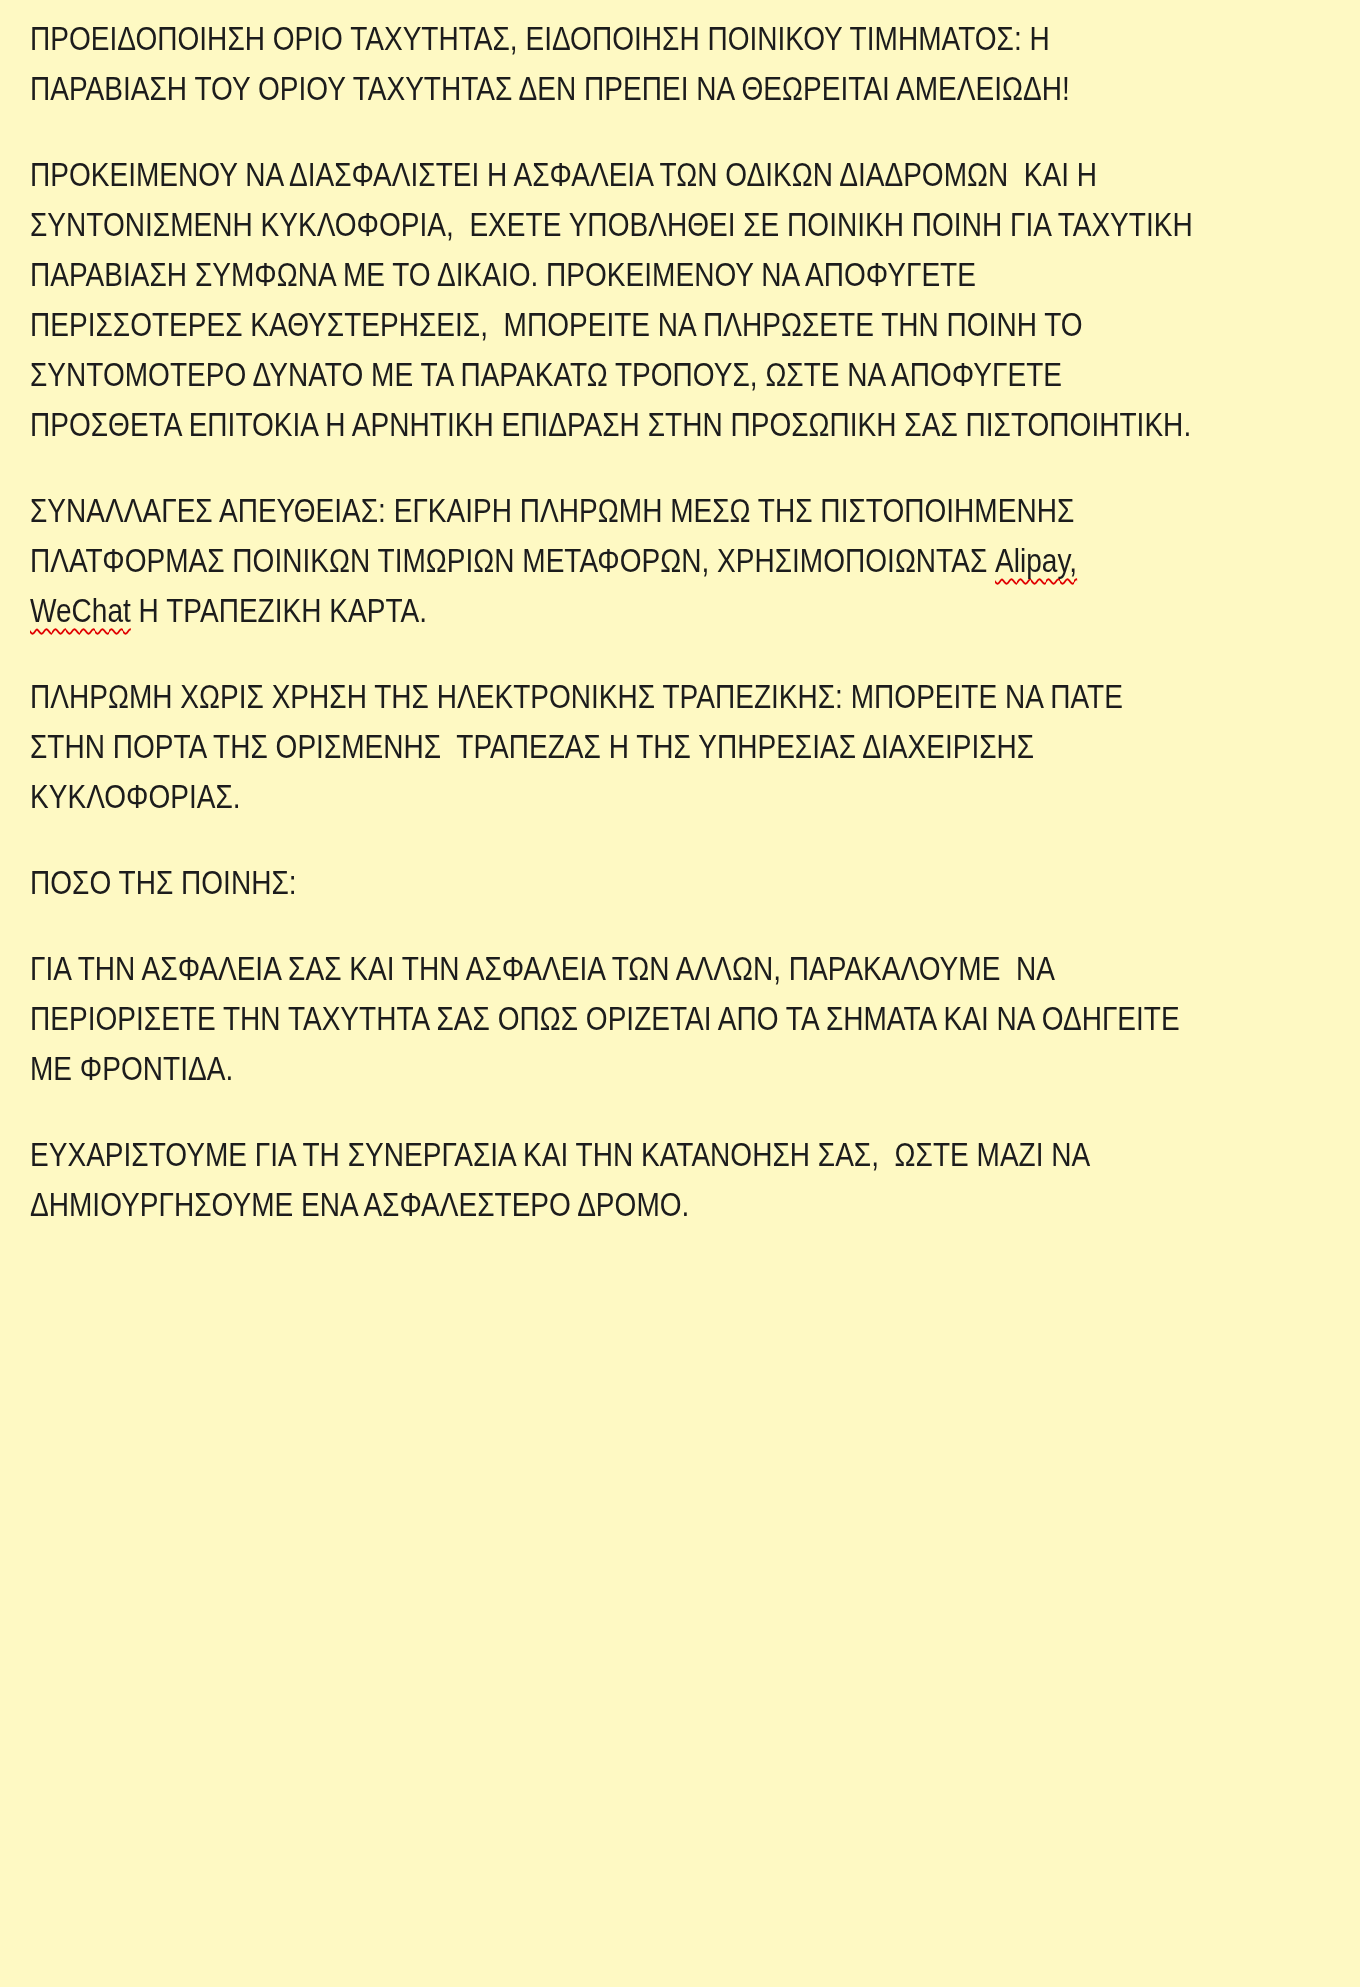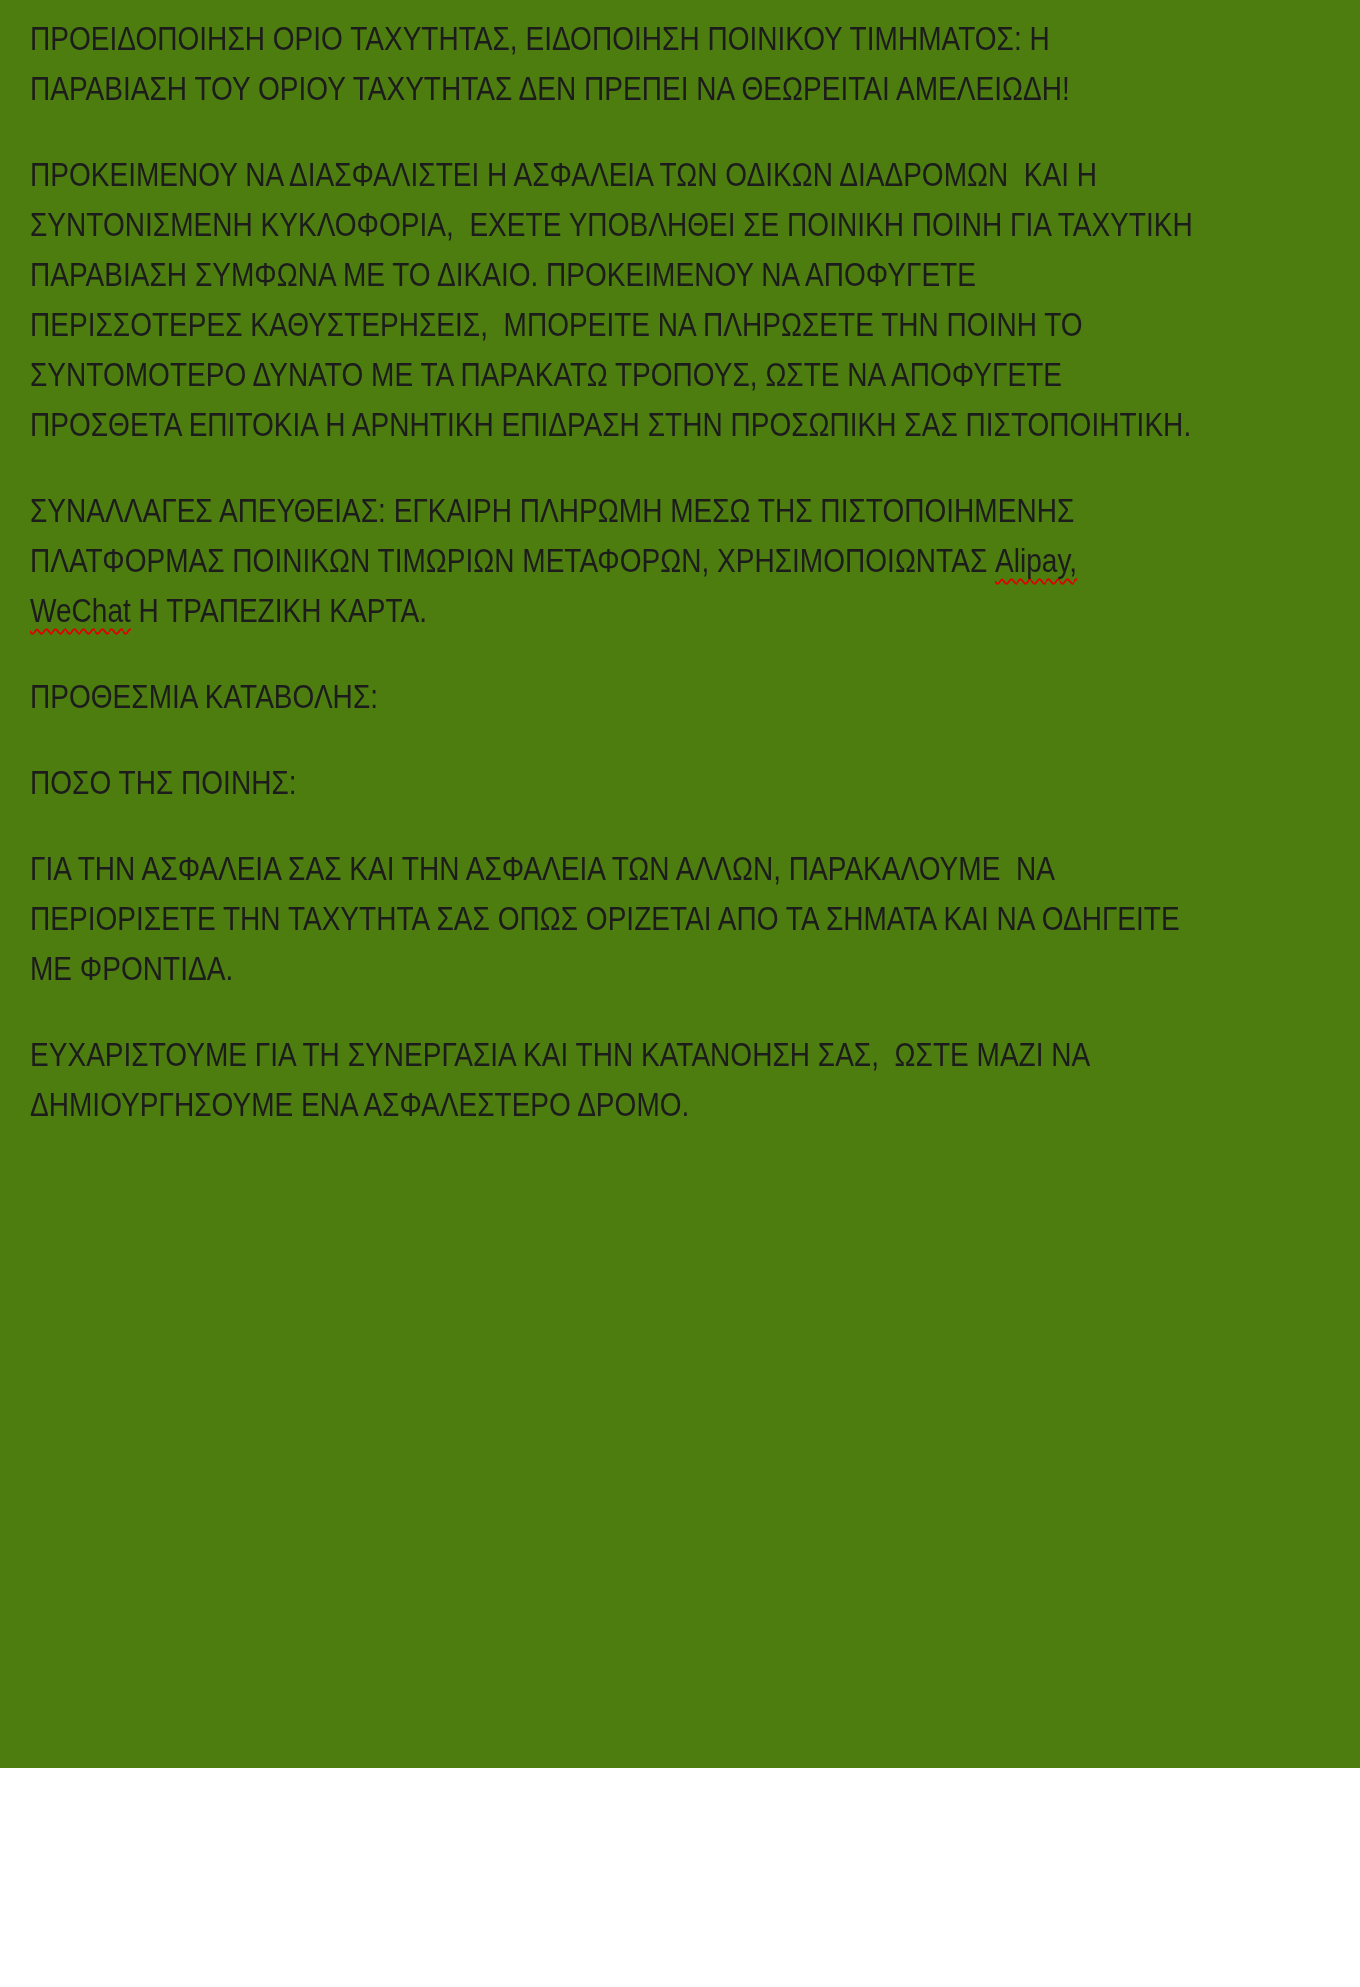--- a/index.html
+++ b/index.html
@@ -7,23 +7,23 @@
     padding: 0;
     background: #ffffff;
     width: 1360px;
     height: 1987px;
     overflow: hidden;
     font-family: "Liberation Sans", sans-serif;
   }
   .doc {
     box-sizing: border-box;
     width: 1360px;
-    height: 1768px;
+    height: 1987px;
     padding: 14px 0 0 30px;
-    background: #4d7c0f;
+    background: #fef9c3;
   }
   .para {
     margin: 0 0 36px 0;
   }
   .para:last-child {
     margin-bottom: 8px;
   }
   .line {
     font-size: 33px;
     line-height: 50px;
@@ -55,21 +55,23 @@
       <div class="line"><span>ΠΕΡΙΣΣΟΤΕΡΕΣ ΚΑΘΥΣΤΕΡΗΣΕΙΣ,  ΜΠΟΡΕΙΤΕ ΝΑ ΠΛΗΡΩΣΕΤΕ ΤΗΝ ΠΟΙΝΗ ΤΟ</span></div>
       <div class="line"><span>ΣΥΝΤΟΜΟΤΕΡΟ ΔΥΝΑΤΟ ΜΕ ΤΑ ΠΑΡΑΚΑΤΩ ΤΡΟΠΟΥΣ, ΩΣΤΕ ΝΑ ΑΠΟΦΥΓΕΤΕ</span></div>
       <div class="line"><span>ΠΡΟΣΘΕΤΑ ΕΠΙΤΟΚΙΑ Η ΑΡΝΗΤΙΚΗ ΕΠΙΔΡΑΣΗ ΣΤΗΝ ΠΡΟΣΩΠΙΚΗ ΣΑΣ ΠΙΣΤΟΠΟΙΗΤΙΚΗ.</span></div>
     </div>
     <div class="para">
       <div class="line"><span>ΣΥΝΑΛΛΑΓΕΣ ΑΠΕΥΘΕΙΑΣ: ΕΓΚΑΙΡΗ ΠΛΗΡΩΜΗ ΜΕΣΩ ΤΗΣ ΠΙΣΤΟΠΟΙΗΜΕΝΗΣ</span></div>
       <div class="line"><span>ΠΛΑΤΦΟΡΜΑΣ ΠΟΙΝΙΚΩΝ ΤΙΜΩΡΙΩΝ ΜΕΤΑΦΟΡΩΝ, ΧΡΗΣΙΜΟΠΟΙΩΝΤΑΣ </span><span class="misspell">Alipay,</span></div>
       <div class="line"><span class="misspell">WeChat</span><span> Η ΤΡΑΠΕΖΙΚΗ ΚΑΡΤΑ.</span></div>
     </div>
     <div class="para">
-      <div class="line"><span>ΠΡΟΘΕΣΜΙΑ ΚΑΤΑΒΟΛΗΣ:</span></div>
+      <div class="line"><span>ΠΛΗΡΩΜΗ ΧΩΡΙΣ ΧΡΗΣΗ ΤΗΣ ΗΛΕΚΤΡΟΝΙΚΗΣ ΤΡΑΠΕΖΙΚΗΣ: ΜΠΟΡΕΙΤΕ ΝΑ ΠΑΤΕ</span></div>
+      <div class="line"><span>ΣΤΗΝ ΠΟΡΤΑ ΤΗΣ ΟΡΙΣΜΕΝΗΣ  ΤΡΑΠΕΖΑΣ Η ΤΗΣ ΥΠΗΡΕΣΙΑΣ ΔΙΑΧΕΙΡΙΣΗΣ</span></div>
+      <div class="line"><span>ΚΥΚΛΟΦΟΡΙΑΣ.</span></div>
     </div>
     <div class="para">
       <div class="line"><span>ΠΟΣΟ ΤΗΣ ΠΟΙΝΗΣ:</span></div>
     </div>
     <div class="para">
       <div class="line"><span>ΓΙΑ ΤΗΝ ΑΣΦΑΛΕΙΑ ΣΑΣ ΚΑΙ ΤΗΝ ΑΣΦΑΛΕΙΑ ΤΩΝ ΑΛΛΩΝ, ΠΑΡΑΚΑΛΟΥΜΕ  ΝΑ</span></div>
       <div class="line"><span>ΠΕΡΙΟΡΙΣΕΤΕ ΤΗΝ ΤΑΧΥΤΗΤΑ ΣΑΣ ΟΠΩΣ ΟΡΙΖΕΤΑΙ ΑΠΟ ΤΑ ΣΗΜΑΤΑ ΚΑΙ ΝΑ ΟΔΗΓΕΙΤΕ</span></div>
       <div class="line"><span>ΜΕ ΦΡΟΝΤΙΔΑ.</span></div>
     </div>
     <div class="para">

